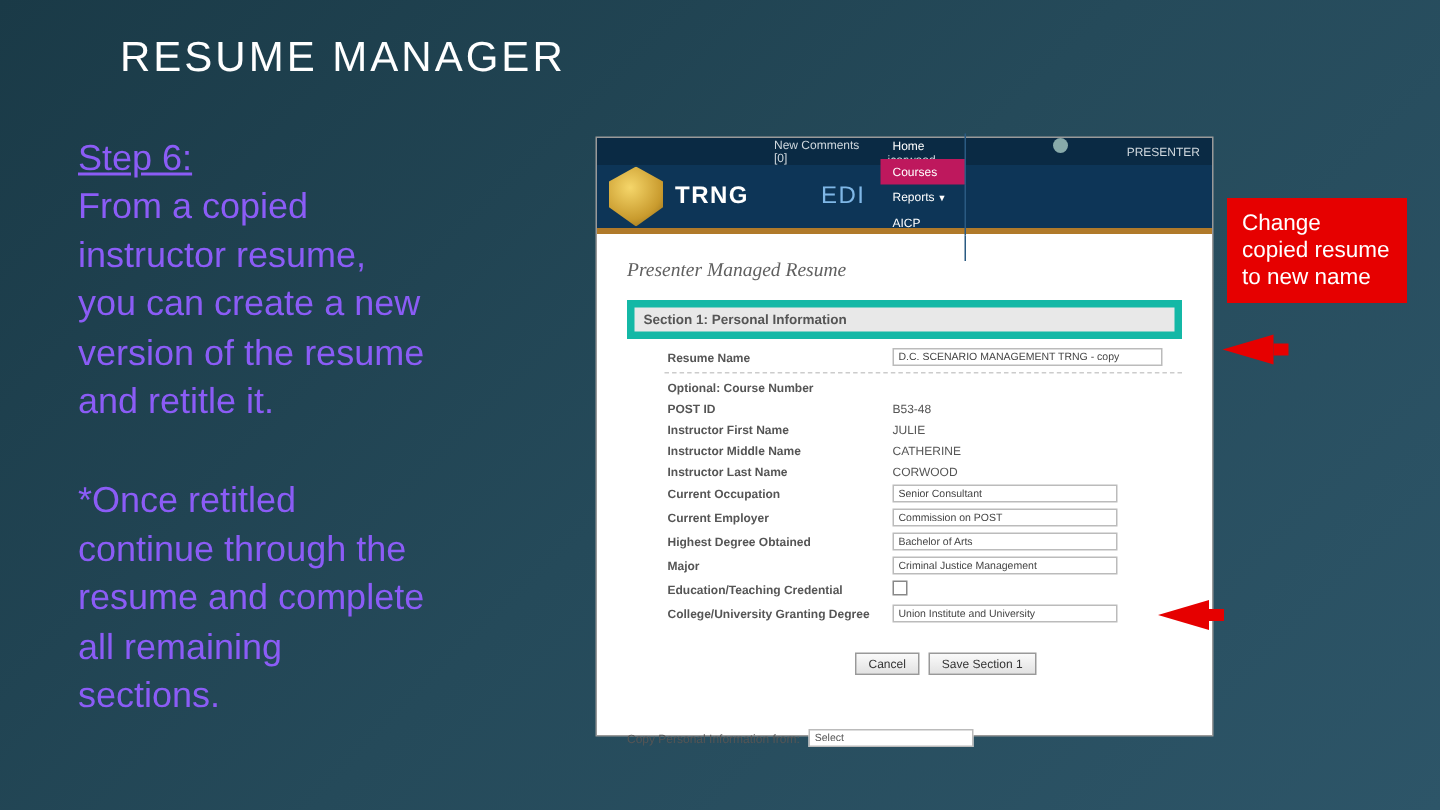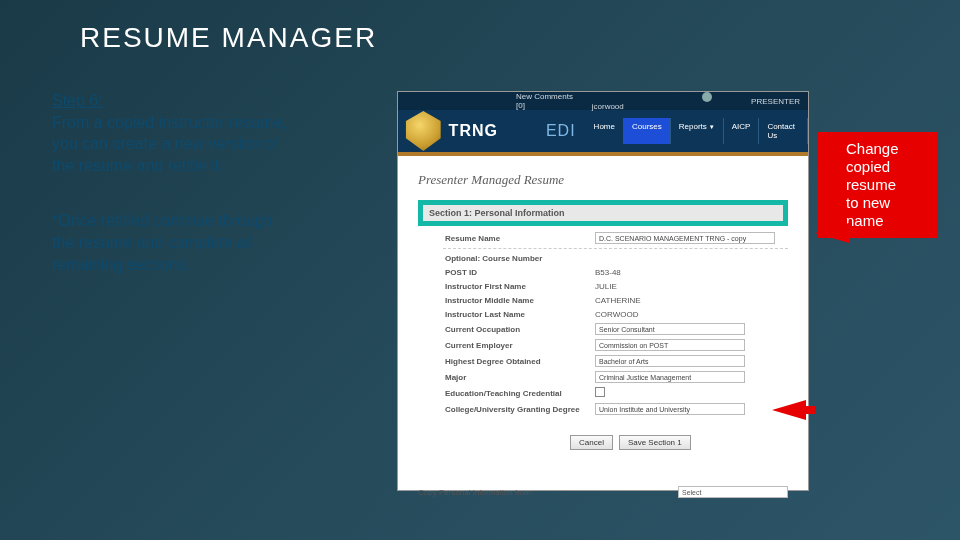--- a/index.html
+++ b/index.html
@@ -8,21 +8,21 @@
     background: linear-gradient(135deg, #1a3a47 0%, #254a5a 50%, #2d5568 100%);
     font-family: Arial, Helvetica, sans-serif;
     position: relative; overflow: hidden;
   }
   .title {
     position: absolute; left: 80px; top: 22px;
     color: #fff; font-size: 28px; letter-spacing: 2px; font-weight: 400;
   }
   .left-col {
     position: absolute; left: 52px; top: 90px; width: 235px;
-    color: #0c4a6e; font-size: 16px; line-height: 1.35;
+    color: #8b5cf6; font-size: 24px; line-height: 1.35;
   }
   .step-label { text-decoration: underline; }
   .note { margin-top: 34px; }
   .screenshot {
     position: absolute; left: 398px; top: 92px;
     width: 410px; height: 398px; background: #fff;
     box-shadow: 0 0 0 1px #999;
   }
   .ss-topbar {
     background: #0a2a44; height: 18px; color: #d0d8de; font-size: 8px;
@@ -32,25 +32,25 @@
   .ss-header {
     background: #0d3557; height: 42px; display: flex; align-items: center;
   }
   .ss-badge {
     width: 40px; height: 40px; margin-left: 6px;
     background: radial-gradient(circle at 40% 35%, #f5d66a 0%, #c99b2e 60%, #7a5a15 100%);
     clip-path: polygon(50% 0%, 95% 25%, 95% 68%, 50% 100%, 5% 68%, 5% 25%);
   }
   .ss-brand { color: #fff; font-size: 16px; font-weight: 700; margin-left: 6px; letter-spacing: 1px; }
   .ss-brand .edi { color: #7fb7e6; font-weight: 400; padding-left: 48px; }
-  .ss-nav { display: flex; margin-left: 10px; gap: 0; }
+  .ss-nav { display: flex; margin-left: 10px; gap: 0; flex-direction: column; }
   .ss-nav-item {
     color: #fff; font-size: 8px; padding: 4px 8px; border-right: 1px solid #2a5a82;
   }
-  .ss-nav-item.active { background: #1d4ed8; }
+  .ss-nav-item.active { background: #be185d; }
   .ss-caret { font-size: 6px; margin-left: 2px; }
   .ss-subbar { height: 4px; background: #b07a2a; }
   .ss-content { padding: 16px 20px 8px 20px; }
   .ss-page-title { font-family: Georgia, serif; font-style: italic; color: #606060; font-size: 13px; margin-bottom: 12px; }
   .ss-section-head {
     background: #e8e8e8; color: #555; font-size: 9px; font-weight: 700;
     padding: 3px 6px; border: 5px solid #14b8a6;
   }
   .ss-form { margin-top: 4px; }
   .ss-row {
@@ -67,30 +67,30 @@
   }
   .ss-input.wide { width: 180px; }
   .ss-checkbox { width: 10px; height: 10px; border: 1px solid #888; display: inline-block; }
   .ss-buttons { display: flex; gap: 6px; margin-left: 152px; margin-top: 18px; }
   .ss-btn {
     font-size: 8px; padding: 2px 8px; border: 1px solid #999;
     background: linear-gradient(#fafafa, #e2e2e2); color: #333;
   }
   .ss-copyfrom {
     margin: 28px 20px 16px 20px; font-size: 8px; color: #555;
-    display: flex; align-items: center; gap: 6px; justify-content: space-between;
+    display: flex; align-items: center; gap: 6px;
   }
   .ss-select {
     width: 110px; height: 12px; border: 1px solid #bbb; font-size: 7px;
     padding: 0 3px; line-height: 12px; background: #fff;
   }
   .callout {
     position: absolute; right: 22px; top: 132px;
     width: 120px; background: #e60000; color: #fff;
-    font-size: 15px; line-height: 1.2; padding: 8px 28px;
+    font-size: 15px; line-height: 1.2; padding: 8px 10px;
     font-family: Arial, sans-serif;
   }
   .arrow {
     position: absolute; width: 0; height: 0;
     border-top: 10px solid transparent; border-bottom: 10px solid transparent;
     border-right: 34px solid #e60000;
   }
   .arrow.a1 { left: 815px; top: 223px; }
   .arrow.a2 { left: 772px; top: 400px; }
   .arrow .tail {

